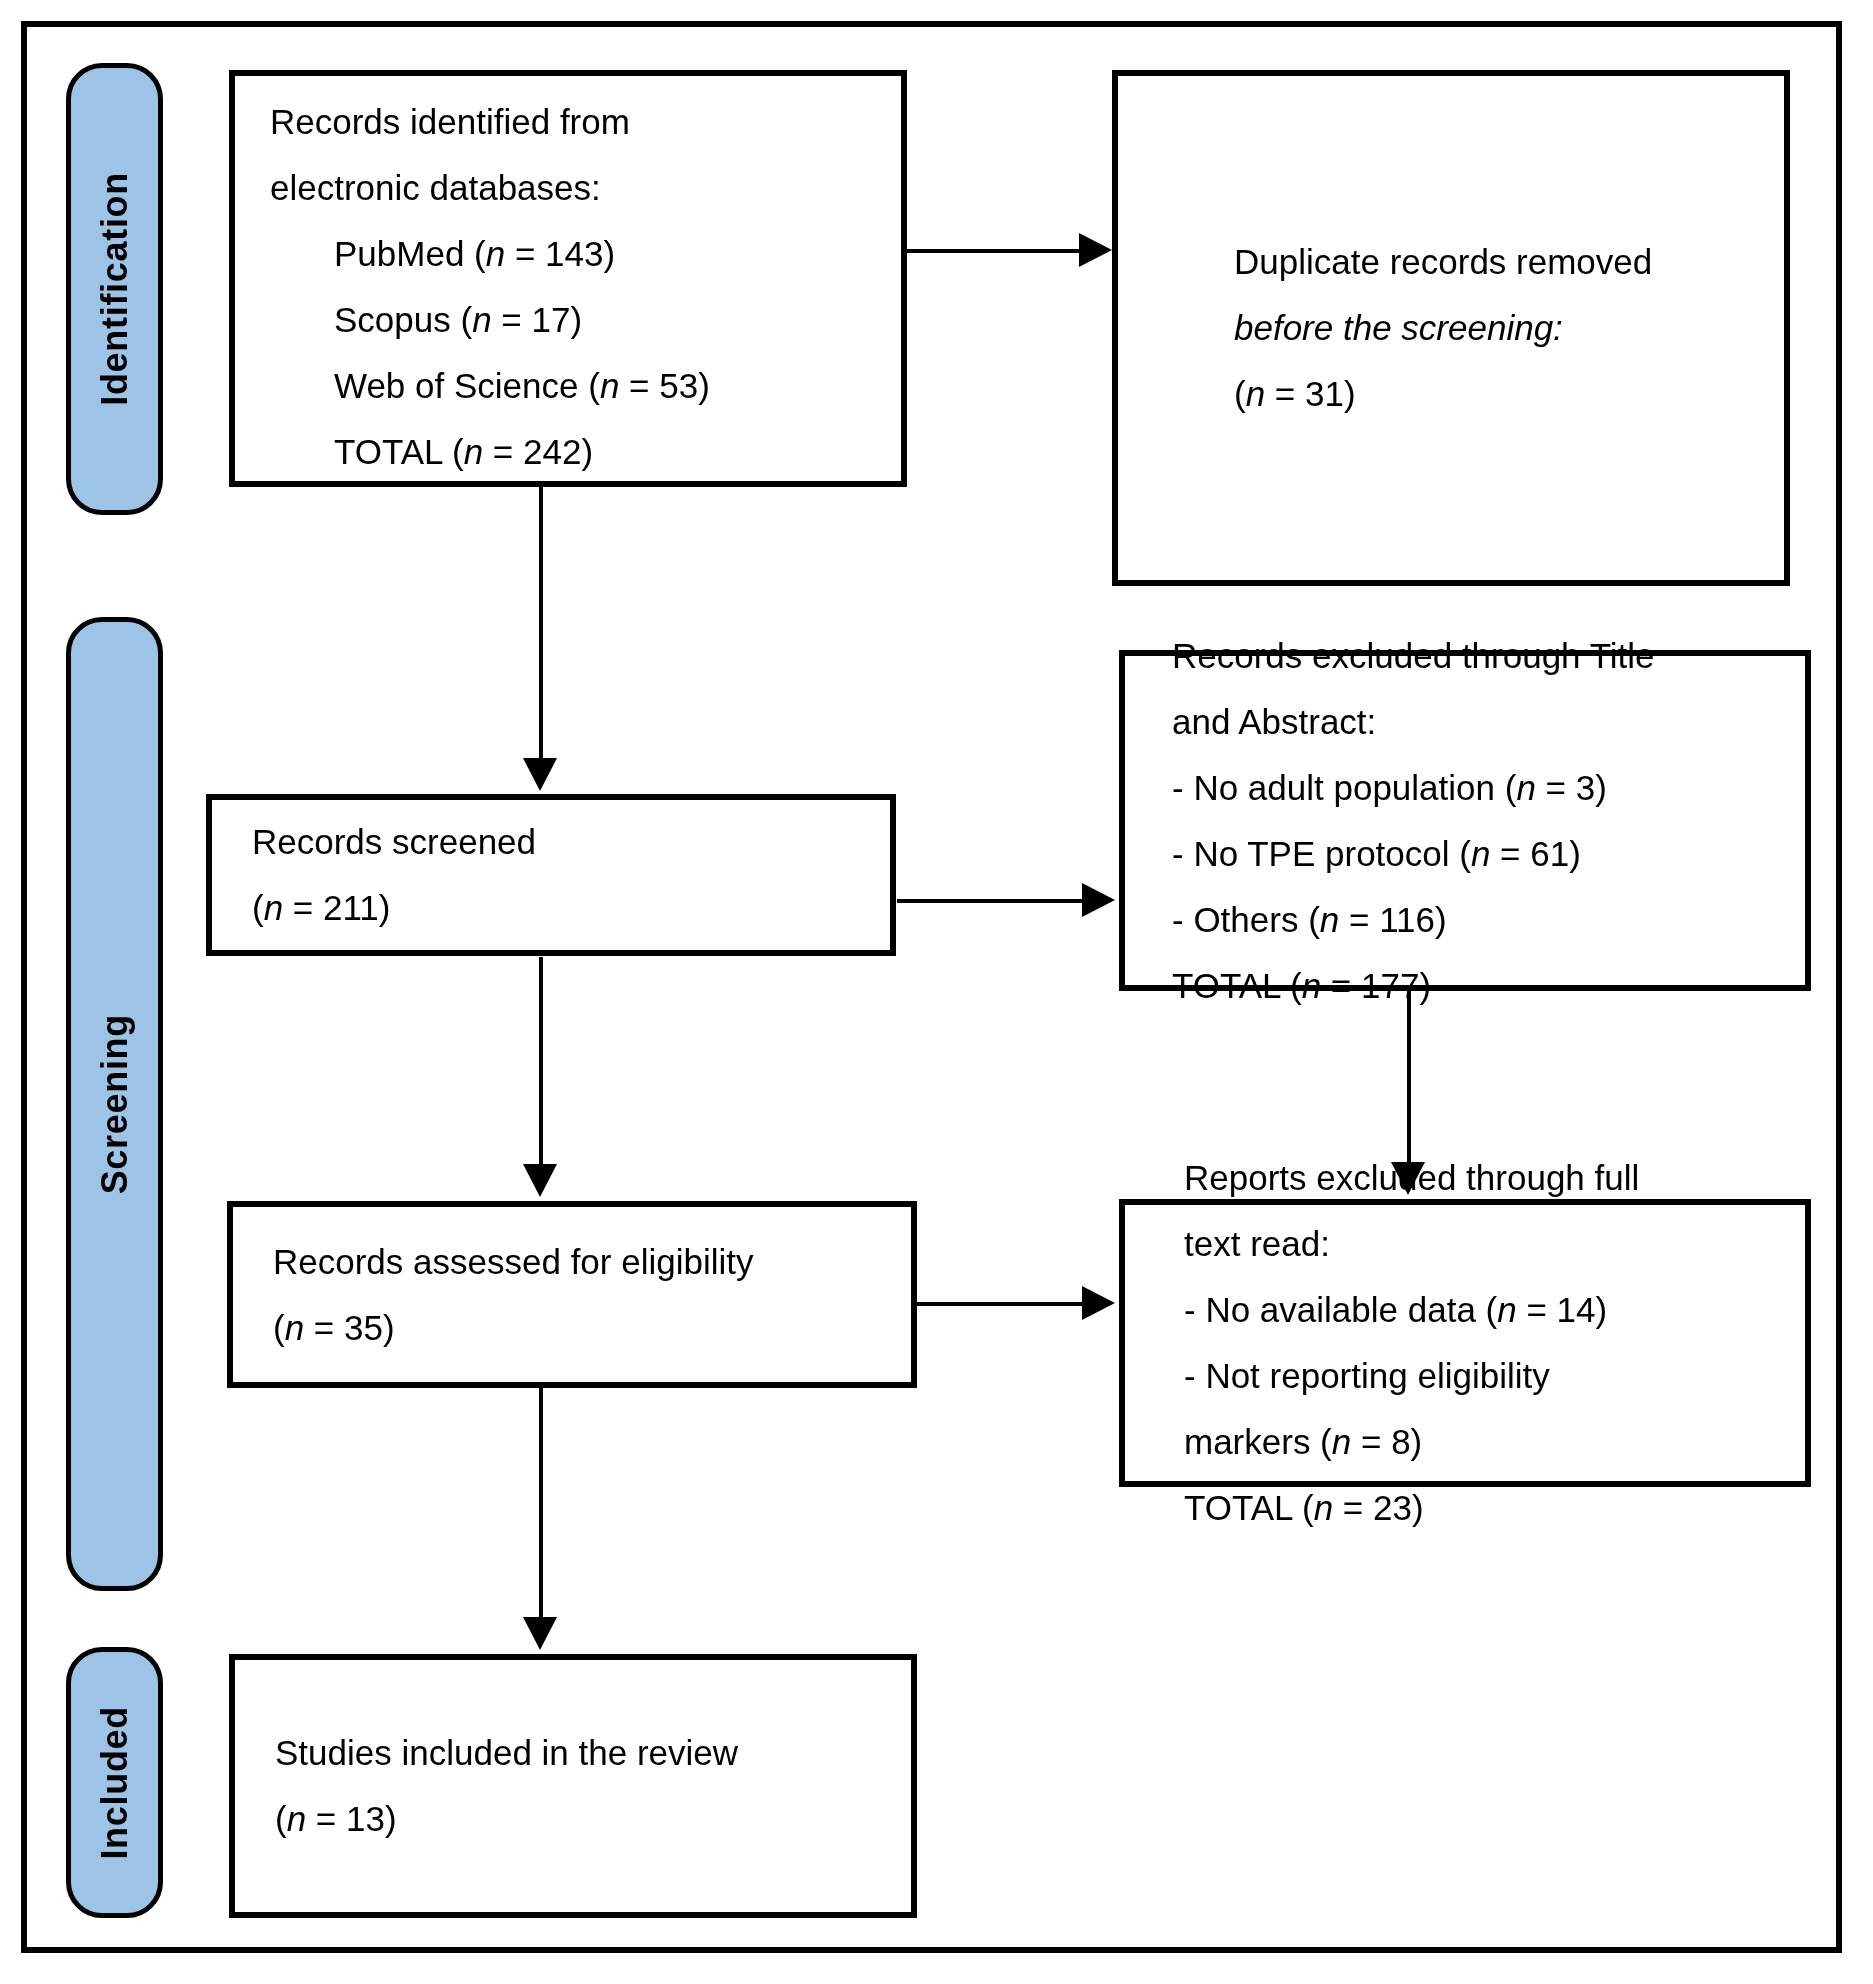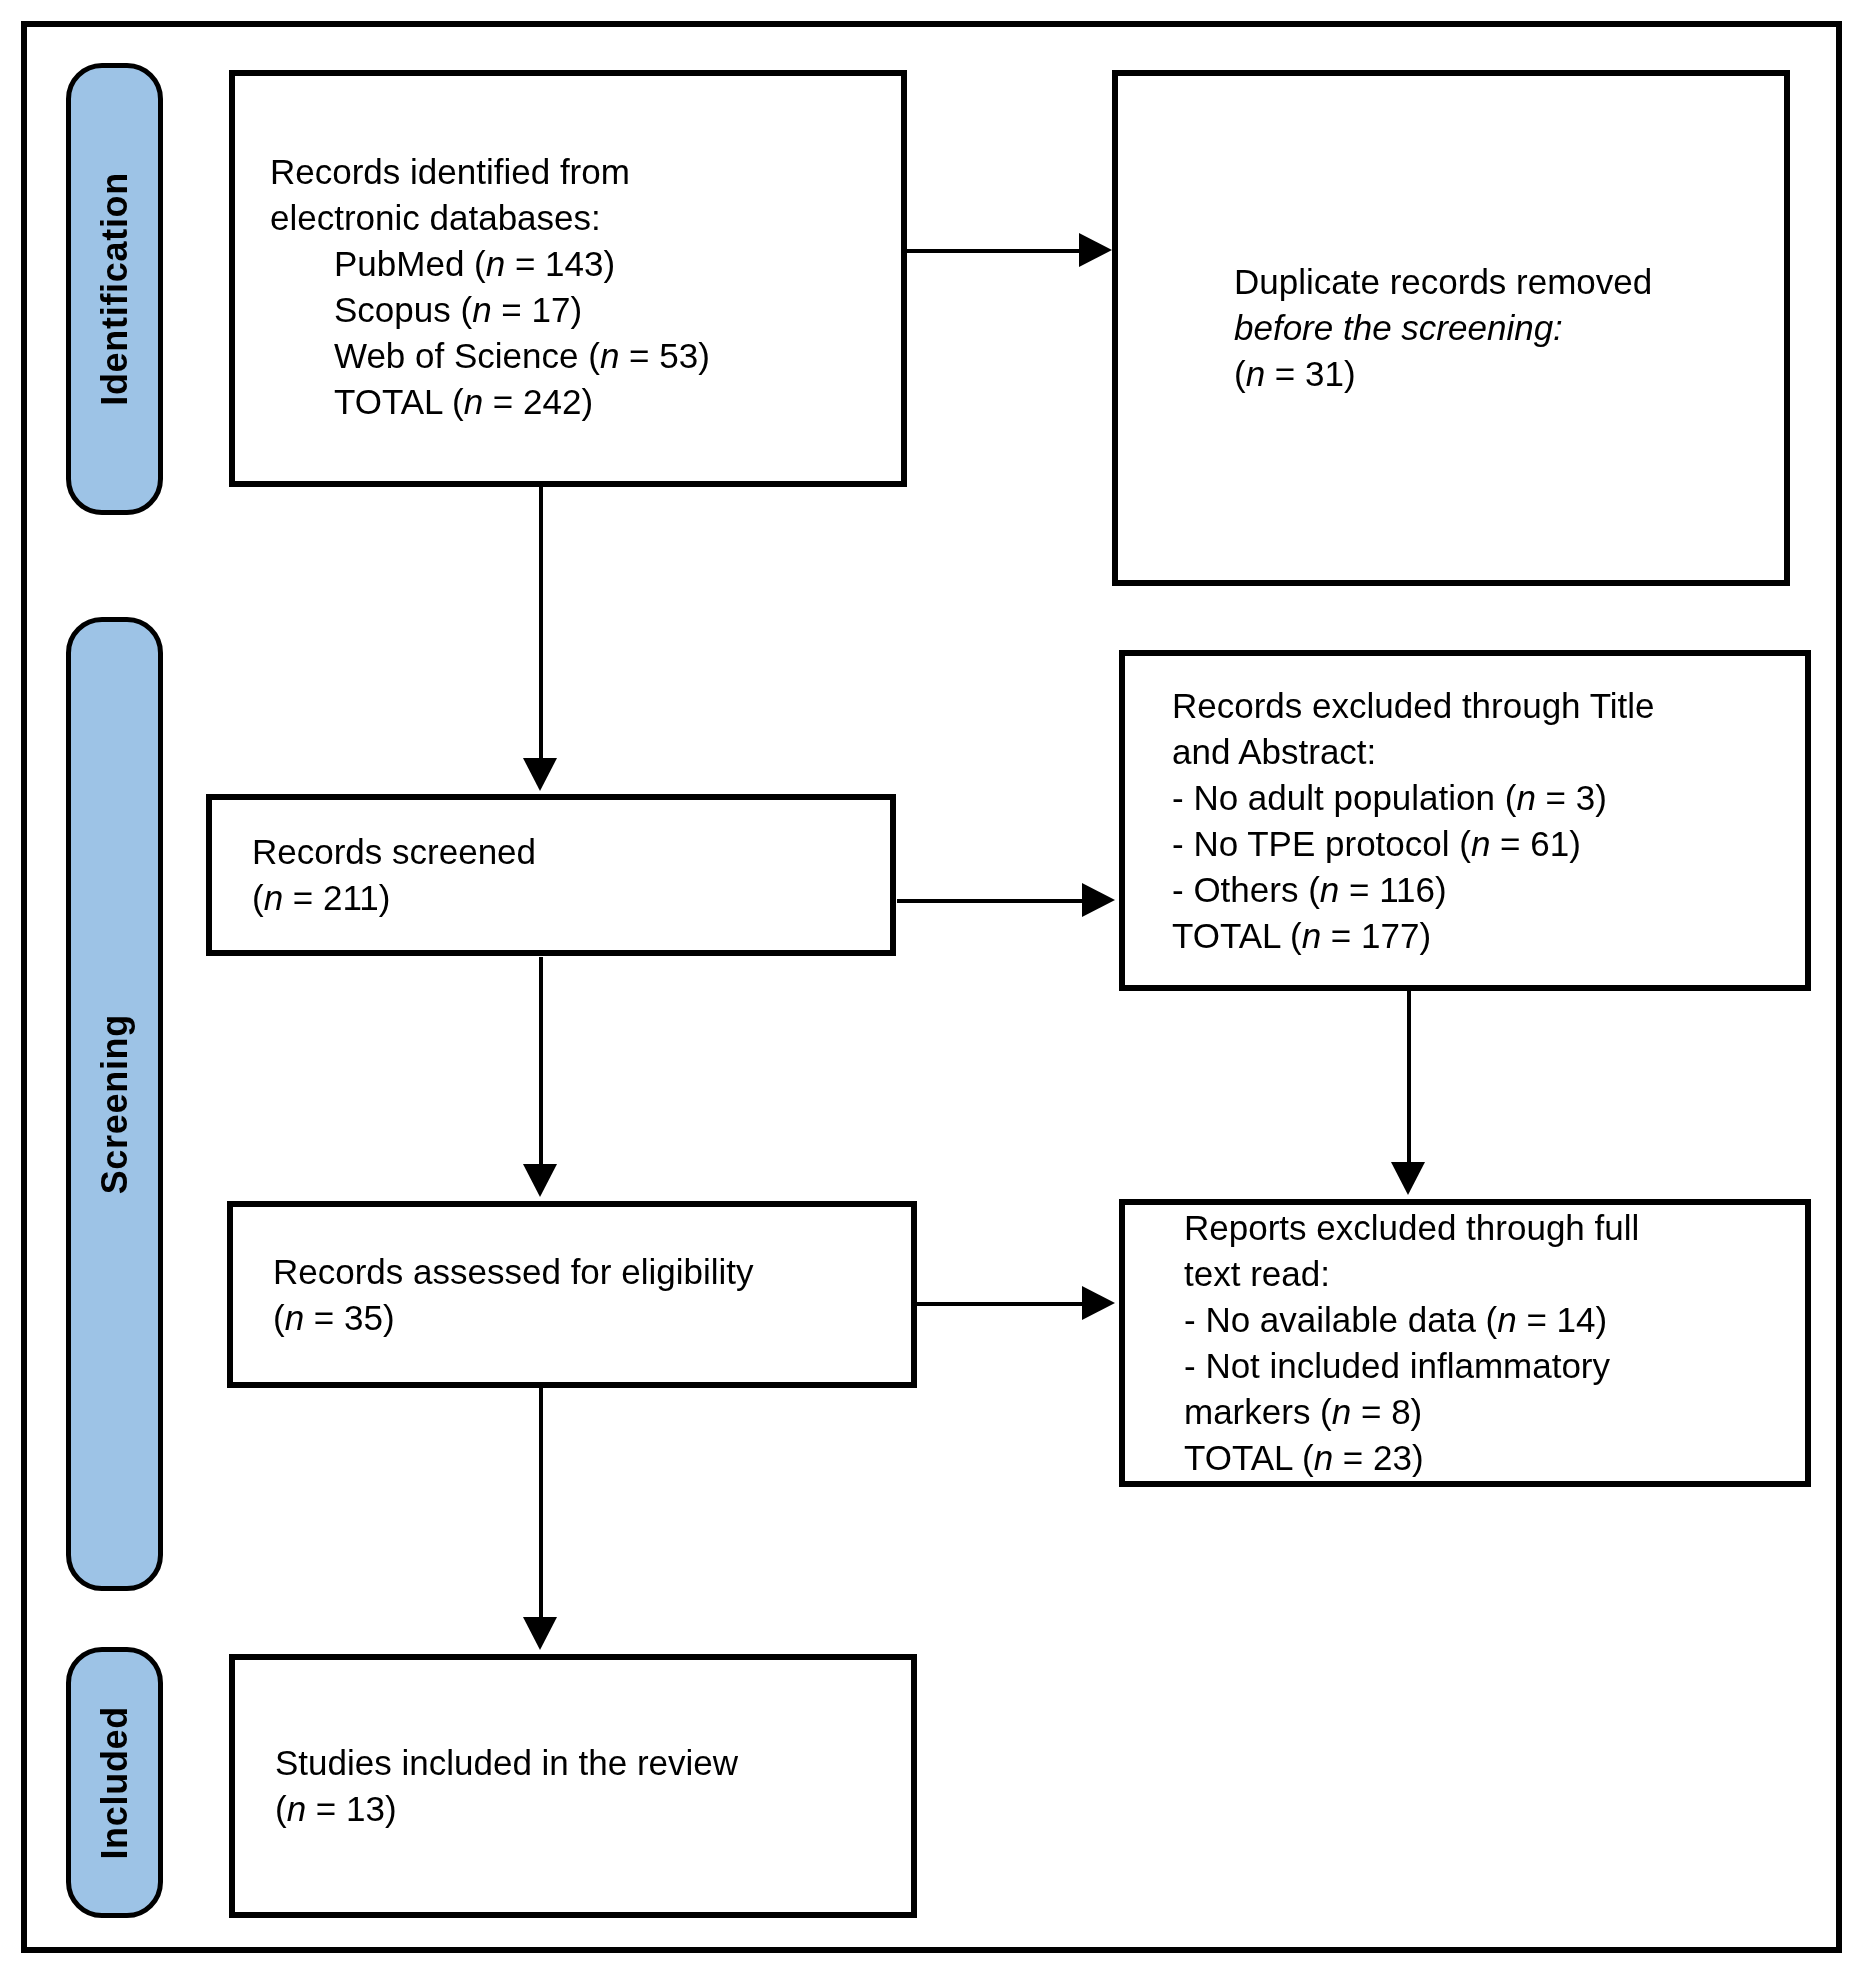--- a/index.html
+++ b/index.html
@@ -51,20 +51,21 @@
   }
   
   .box {
     position: absolute;
     background: #ffffff;
     border: 6.3px solid #000000;
     box-sizing: border-box;
     display: flex;
     flex-direction: column;
     justify-content: center;
+    gap: 20px;
   }
   .line {
     font-size: 35px;
     line-height: 46px;
     white-space: pre;
   }
   .line i { font-style: italic; }
   .indent { padding-left: 64px; }
   
   .shaft-h {
@@ -175,21 +176,21 @@
 
   <div class="box" id="box-assessed">
     <div class="line"><span>Records assessed for eligibility</span><i></i><span></span></div>
     <div class="line"><span>(</span><i>n</i><span> = 35)</span></div>
   </div>
 
   <div class="box" id="box-excluded-full-text">
     <div class="line"><span>Reports excluded through full</span><i></i><span></span></div>
     <div class="line"><span>text read:</span><i></i><span></span></div>
     <div class="line"><span>- No available data (</span><i>n</i><span> = 14)</span></div>
-    <div class="line"><span>- Not included inflammatory</span><i></i><span></span></div>
+    <div class="line"><span>- Not reporting eligibility</span><i></i><span></span></div>
     <div class="line"><span>markers (</span><i>n</i><span> = 8)</span></div>
     <div class="line"><span>TOTAL (</span><i>n</i><span> = 23)</span></div>
   </div>
 
   <div class="box" id="box-included">
     <div class="line"><span>Studies included in the review</span><i></i><span></span></div>
     <div class="line"><span>(</span><i>n</i><span> = 13)</span></div>
   </div>
 
   <div class="shaft-h" id="arrow-identified-duplicates-shaft"></div>

